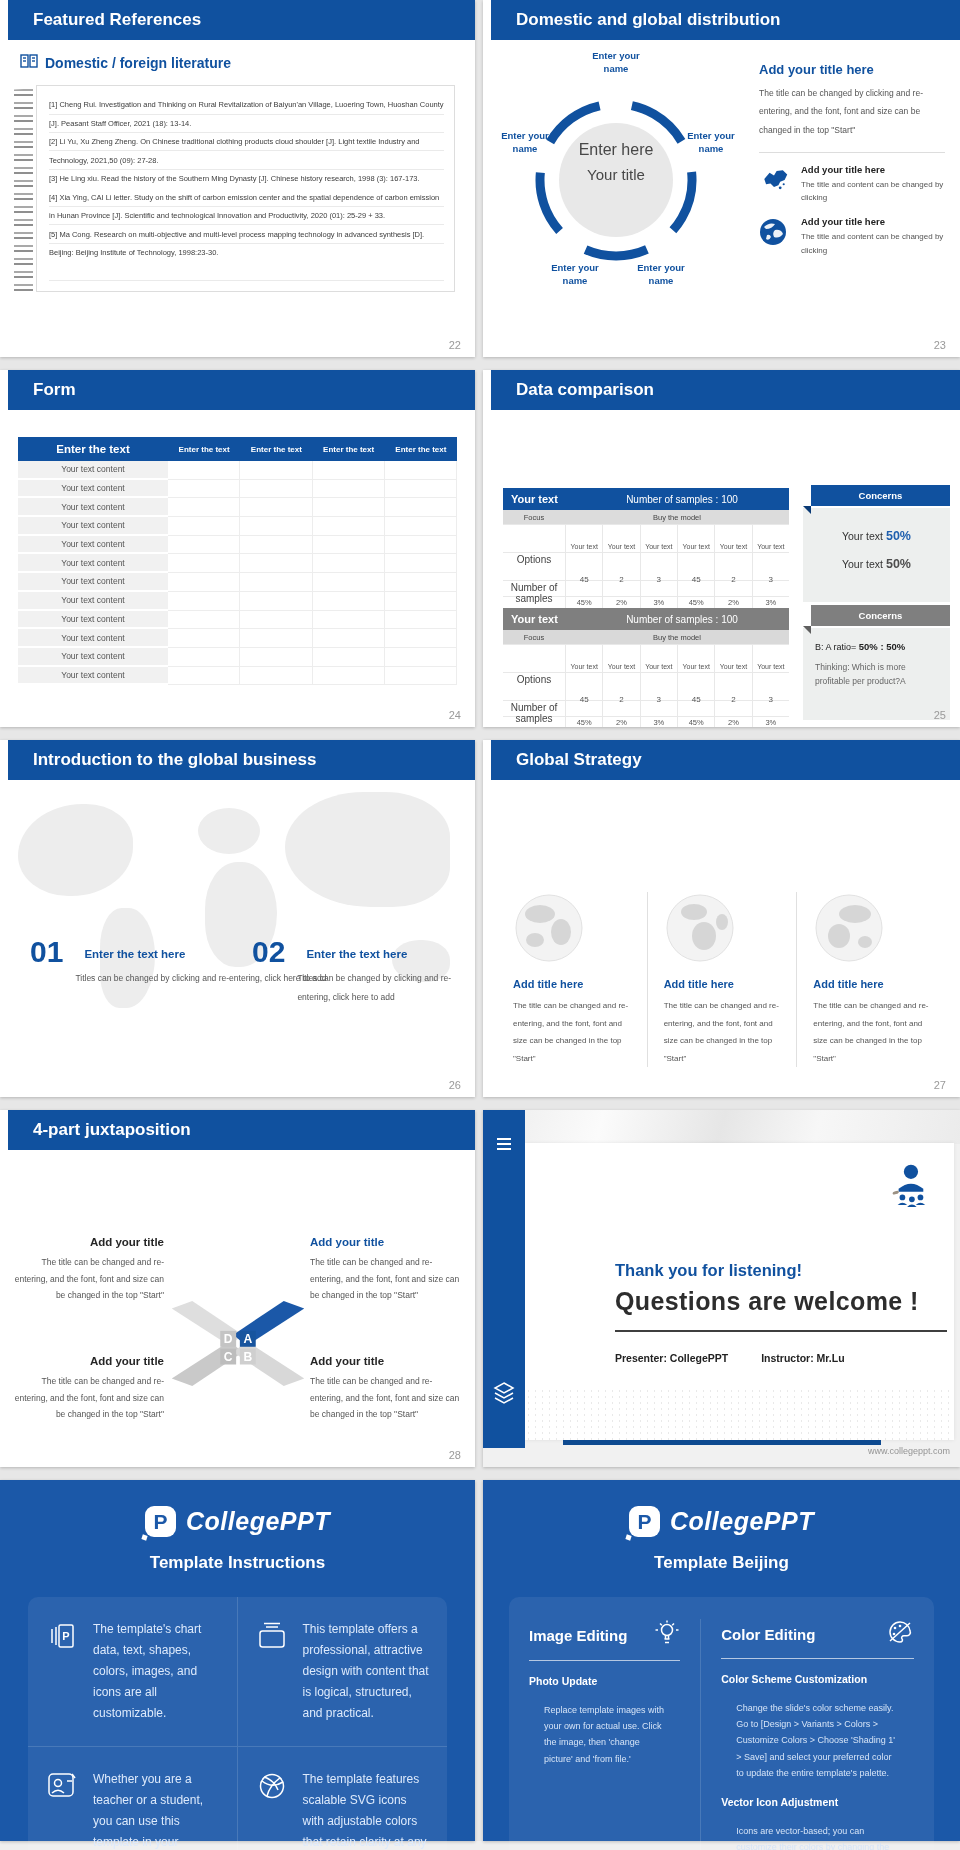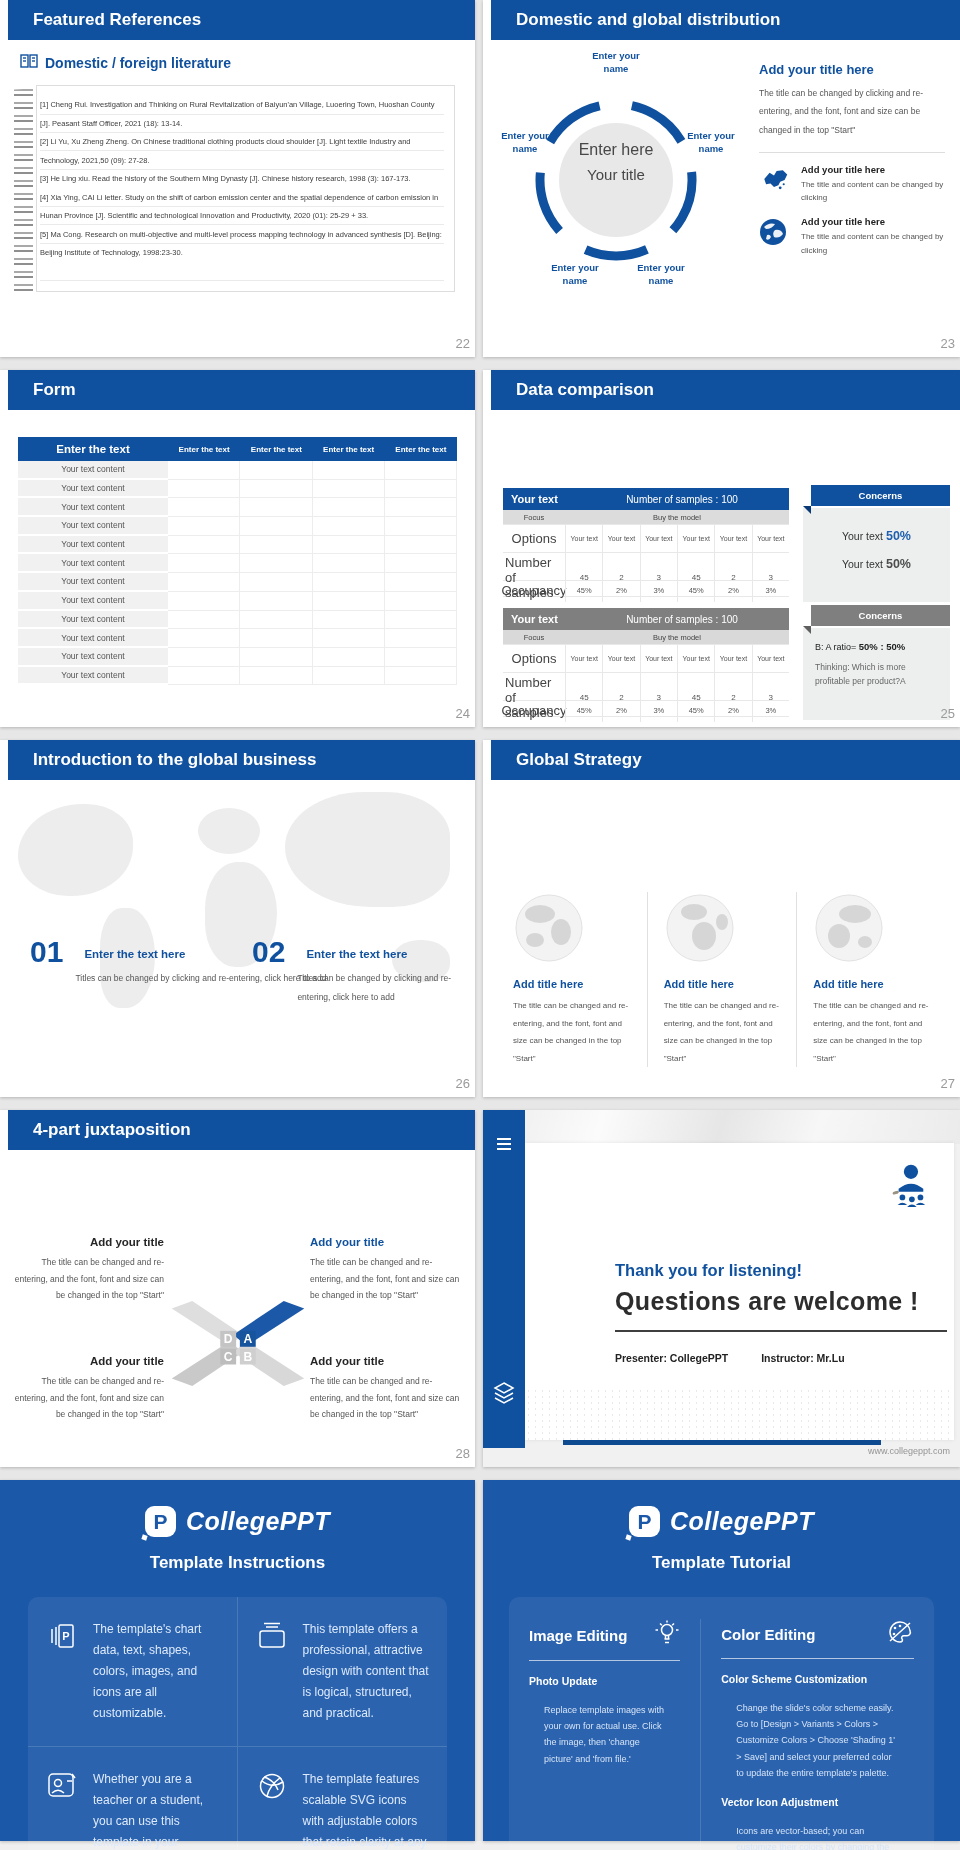--- a/index.html
+++ b/index.html
@@ -9,28 +9,28 @@
     -webkit-font-smoothing:antialiased;overflow:hidden;
   }
   .grid{
     display:grid;grid-template-columns:475px 477px;
     grid-template-rows:357px 357px 357px 357px 361px;
     column-gap:8px;row-gap:13px;
   }
   .slide{position:relative;background:#fff;overflow:hidden;box-shadow:0 1px 3px rgba(0,0,0,.22);}
   .titlebar{height:40px;background:#10519f;color:#fff;font-weight:bold;font-size:17px;line-height:40px;padding-left:25px;margin-left:8px;}
   .body{position:absolute;top:40px;left:0;right:0;bottom:0;}
-  .pagenum{position:absolute;right:5px;bottom:6px;font-size:13px;color:#9a9a9a;}
+  .pagenum{position:absolute;right:14px;bottom:6px;font-size:11px;color:#9a9a9a;}
 
   
   .lit-head{position:absolute;left:20px;top:14px;display:flex;align-items:center;gap:7px;}
   .lit-head .txt{color:#10519f;font-weight:bold;font-size:14px;}
   .refs-wrap{position:absolute;left:12px;top:45px;width:443px;height:207px;display:flex;}
   .rings{width:24px;background:repeating-linear-gradient(to bottom,#a9a9a9 0 2px,transparent 2px 5px,#8f8f8f 5px 7px,transparent 7px 13px);background-size:19px 100%;background-repeat:no-repeat;background-position:2px 4px;transform:skewY(-3deg);}
-  .refs-box{flex:1;border:1px solid #ddd;background:#fff;padding:10px 10px 0 3px;font-size:7.5px;color:#3c3c3c;line-height:18.5px;
+  .refs-box{flex:1;border:1px solid #ddd;background:#fff;padding:10px 10px 0 12px;font-size:7.5px;color:#3c3c3c;line-height:18.5px;
     background-image:repeating-linear-gradient(to bottom,transparent 0 17.5px,#eaeaea 17.5px 18.5px);background-origin:content-box;background-clip:content-box;}
   .refs-box .ref{margin:0;}
 
   
   .diagram{position:absolute;left:8px;top:10px;width:250px;height:270px;}
   .center-label{position:absolute;left:55px;top:88px;width:140px;text-align:center;color:#474747;font-size:16px;line-height:1.55;}
   .name-label{position:absolute;width:64px;text-align:center;color:#10519f;font-weight:bold;font-size:9.5px;line-height:1.35;}
   .nl-top{left:93px;top:0px;}
   .nl-left{left:2px;top:80px;}
   .nl-right{left:188px;top:80px;}
@@ -59,21 +59,21 @@
   .dtable{position:absolute;left:20px;width:286px;font-size:8px;color:#444;}
   .dt-head{display:grid;grid-template-columns:72px 1fr;height:22px;align-items:center;color:#fff;}
   .dt-head .nm{font-weight:bold;font-size:11px;padding-left:8px;}
   .dt-head .smp{text-align:center;font-size:10px;}
   .v-blue-bg{background:#10519f;}
   .v-gray-bg{background:#7f7f7f;}
   .dt-focus{display:grid;grid-template-columns:62px 1fr;height:14px;align-items:center;text-align:center;font-size:7.5px;}
   .f-blue{background:#dcdcdc;}
   .f-gray{background:#d9d9d9;}
   .dt-row{display:grid;grid-template-columns:62px 1fr;border-top:1px solid #e8e8e8;background:#fff;}
-  .dt-label{display:flex;align-items:center;justify-content:center;font-size:13px;padding:2px;}
+  .dt-label{display:flex;align-items:center;justify-content:center;text-align:center;font-size:10px;padding:2px;margin-top:27px;}
   .dt-cells{display:grid;grid-template-columns:repeat(6,1fr);}
   .dt-c{border-left:1px solid #e8e8e8;display:flex;align-items:center;justify-content:center;text-align:center;font-size:7px;color:#555;padding:1px;}
   .r-opt{height:27px;}
   .r-num{height:27px;}
   .r-occ{height:15px;border-bottom:1px solid #e8e8e8;}
   .concerns{position:absolute;left:320px;width:147px;height:102px;}
   .cc-head{position:relative;margin-left:8px;height:21px;color:#fff;font-weight:bold;font-size:9.5px;text-align:center;line-height:21px;}
   .cc-head::before{content:"";position:absolute;left:-8px;top:21px;width:0;height:0;border-right:8px solid;border-bottom:8px solid transparent;}
   .cc-blue::before{border-right-color:#0a3a75;}
   .cc-gray::before{border-right-color:#5f5f5f;}
@@ -690,21 +690,21 @@
         <p>The template features scalable SVG icons with adjustable colors that retain clarity at any size.</p>
       </div>
     </div>
   </div>
 
   <div class="panel">
     <div class="logo">
       <div class="logo-mark">P</div>
       <div class="logo-word">CollegePPT</div>
     </div>
-    <div class="panel-heading">Template Tutorial</div>
+    <div class="panel-heading">Template Beijing</div>
     <div class="tut-card">
       <div class="tut-col">
         <div class="tut-head">
           <span class="t">Image Editing</span>
           <span>
             <svg width="26" height="28" viewBox="0 0 26 28">
                 <g fill="none" stroke="#fff" stroke-width="1.5">
                   <circle cx="13" cy="11" r="5.5"></circle>
                   <path d="M13 1.5 v2"></path>
                   <path d="M4 11 h-2.5"></path>

